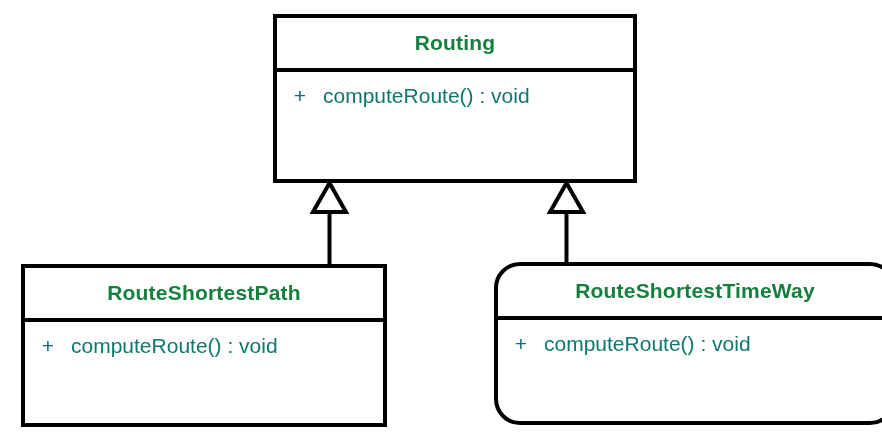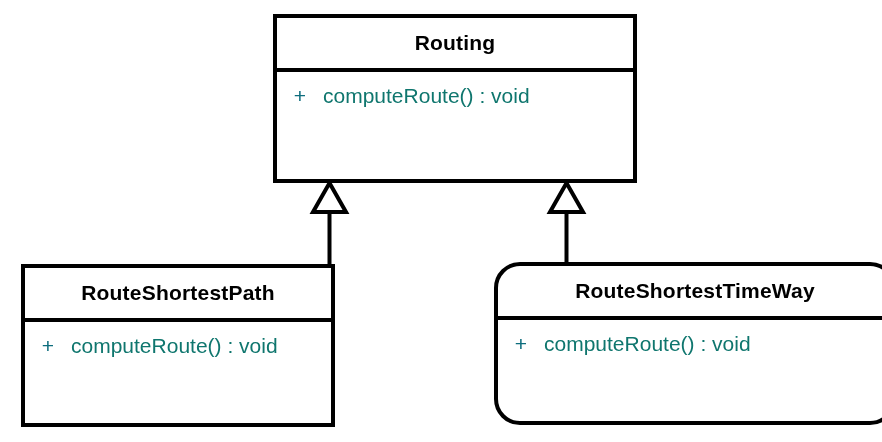--- a/index.html
+++ b/index.html
@@ -28,21 +28,21 @@
   .uml-class-name {
     box-sizing: border-box;
     height: 54px;
     flex: 0 0 54px;
     display: flex;
     align-items: center;
     justify-content: center;
     font-weight: bold;
     font-size: 21px;
     letter-spacing: 0.2px;
-    color: #000000;
+    color: #15803d;
     border-bottom: 4px solid #000000;
     white-space: nowrap;
   }
   .uml-compartment {
     box-sizing: border-box;
     flex: 1 1 auto;
     padding: 9px 0 0 0;
     display: block;
   }
   .uml-member {
@@ -92,21 +92,21 @@
   <div class="uml-class" style="left:273px; top:14px; width:364px; height:169px;">
     <div class="uml-class-name">Routing</div>
     <div class="uml-compartment">
       <div class="uml-member">
         <span class="vis">+</span>
         <span class="sig">computeRoute() : void</span>
       </div>
     </div>
   </div>
 
-  <div class="uml-class" style="left:21px; top:264px; width:314px; height:163px;">
+  <div class="uml-class" style="left:21px; top:264px; width:366px; height:163px;">
     <div class="uml-class-name">RouteShortestPath</div>
     <div class="uml-compartment">
       <div class="uml-member">
         <span class="vis">+</span>
         <span class="sig">computeRoute() : void</span>
       </div>
     </div>
   </div>
 
   <div class="uml-class" style="left:494px; top:262px; width:402px; height:163px;border-radius:26px;">

